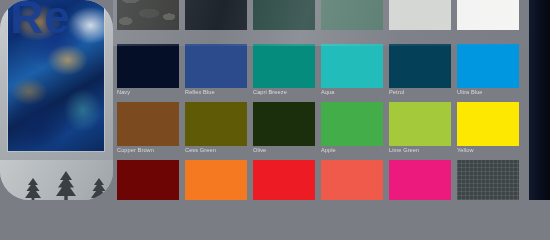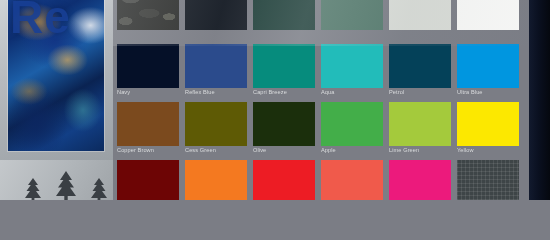--- a/index.html
+++ b/index.html
@@ -6,21 +6,21 @@
   html,body { width:550px; height:200px; overflow:hidden; }
   body {
     font-family:"Liberation Sans", sans-serif;
     background:#7b7d85;
     position:relative;
   }
 
   
   #left-panel {
     position:absolute; left:0; top:0; width:113px; height:200px;
-    background:#a9adb1; overflow:hidden;
+    background:#a9adb1; overflow:hidden;border-radius:29px;
   }
   #preview-backdrop {
     position:absolute; left:0; top:0; width:113px; height:160px;
     background:
       linear-gradient(160deg,#cfd3d6 0%,#b6babe 40%,#9aa0a5 100%);
   }
   #preview-artwork {
     position:absolute; left:8px; top:-6px; width:96px; height:157px;
     background:
       radial-gradient(ellipse 40px 30px at 30% 18%, rgba(196,150,74,.85) 0%, rgba(196,150,74,0) 62%),

